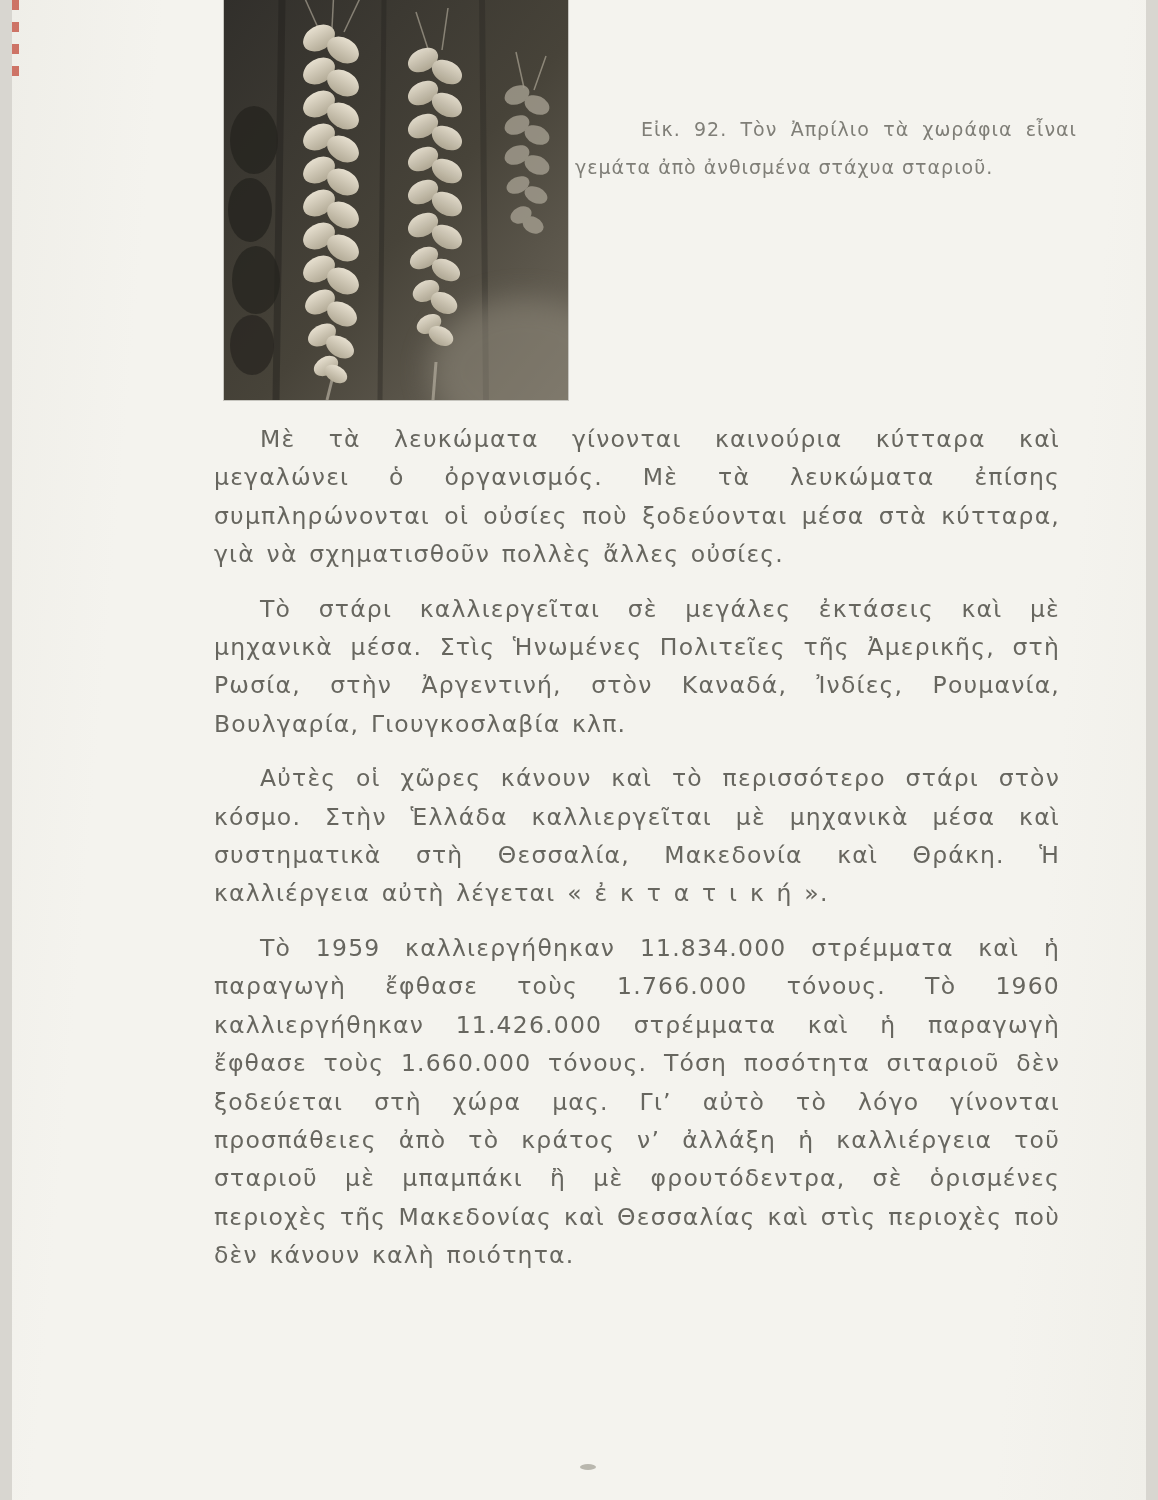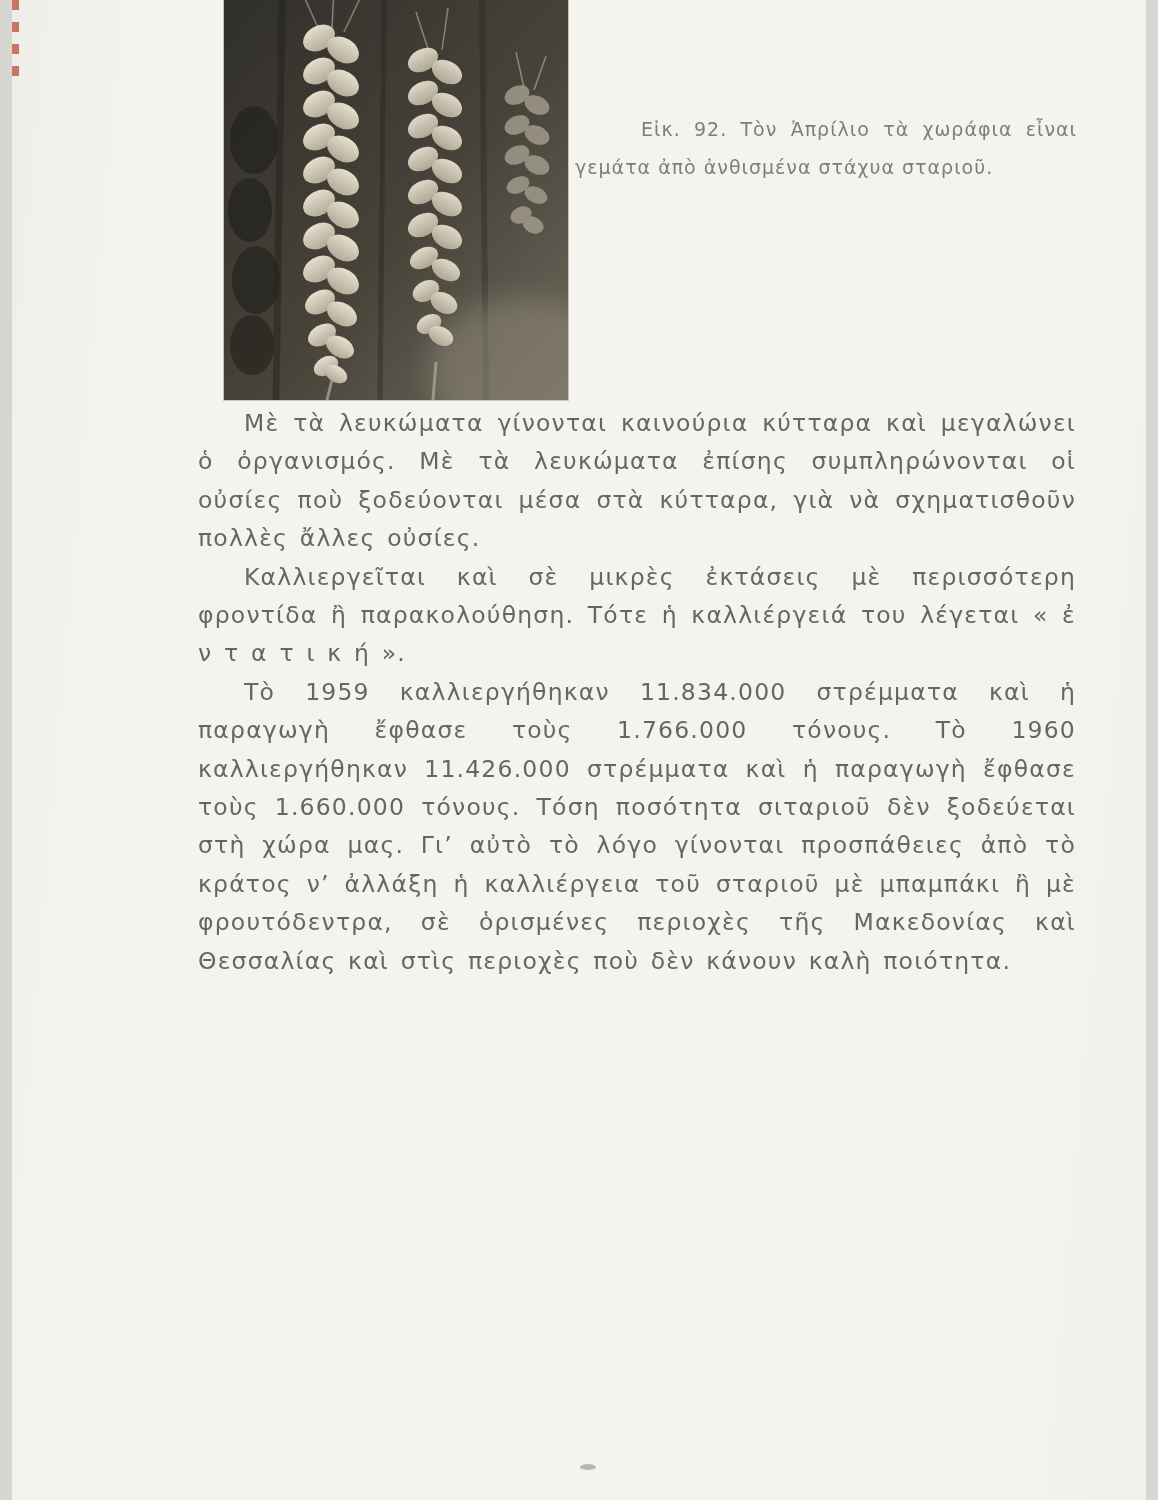--- a/index.html
+++ b/index.html
@@ -42,21 +42,21 @@
     left: 186px; top: 404px;
     width: 878px;
     font-size: 23.5px;
     line-height: 38.4px;
     letter-spacing: 1.2px;
     word-spacing: 3px;
     color: #67665f;
     text-align: justify;
   }
   .body-text p {
-    margin: 0;
+    margin: 16px;
     text-indent: 46px;
   }
   .smudge {
     position: absolute;
     left: 568px; top: 1464px;
     width: 16px; height: 6px;
     border-radius: 50%;
     background: #b9b7ae;
   }
 </style>
@@ -167,19 +167,20 @@
         <ellipse cx="297" cy="215" rx="11" ry="8" transform="rotate(-25 297 215)"></ellipse>
         <ellipse cx="309" cy="225" rx="11" ry="8" transform="rotate(25 309 225)"></ellipse>
       </g>
     </svg>
   </div>
 
   <div class="caption">Εἰκ. 92. Τὸν Ἀπρίλιο τὰ χωράφια εἶναι γεμάτα ἀπὸ ἀνθισμένα στάχυα σταριοῦ.</div>
 
   <div class="body-text">
     <p>Μὲ τὰ λευκώματα γίνονται καινούρια κύτταρα καὶ μεγαλώνει ὁ ὀργανισμός. Μὲ τὰ λευκώματα ἐπίσης συμπληρώνονται οἱ οὐσίες ποὺ ξοδεύονται μέσα στὰ κύτταρα, γιὰ νὰ σχηματισθοῦν πολλὲς ἄλλες οὐσίες.</p>
-    <p>Καλλιεργεῖται καὶ σὲ μικρὲς ἐκτάσεις μὲ περισσότερη φροντίδα ἢ παρακολούθηση. Τότε ἡ καλλιέργειά του λέγεται « ἐ ν τ α τ ι κ ή ».</p>
+    <p>Τὸ στάρι καλλιεργεῖται σὲ μεγάλες ἐκτάσεις καὶ μὲ μηχανικὰ μέσα. Στὶς Ἡνωμένες Πολιτεῖες τῆς Ἀμερικῆς, στὴ Ρωσία, στὴν Ἀργεντινή, στὸν Καναδά, Ἰνδίες, Ρουμανία, Βουλγαρία, Γιουγκοσλαβία κλπ.</p>
+    <p>Αὐτὲς οἱ χῶρες κάνουν καὶ τὸ περισσότερο στάρι στὸν κόσμο. Στὴν Ἑλλάδα καλλιεργεῖται μὲ μηχανικὰ μέσα καὶ συστηματικὰ στὴ Θεσσαλία, Μακεδονία καὶ Θράκη. Ἡ καλλιέργεια αὐτὴ λέγεται « ἐ κ τ α τ ι κ ή ».</p>
     <p>Τὸ 1959 καλλιεργήθηκαν 11.834.000 στρέμματα καὶ ἡ παραγωγὴ ἔφθασε τοὺς 1.766.000 τόνους. Τὸ 1960 καλλιεργήθηκαν 11.426.000 στρέμματα καὶ ἡ παραγωγὴ ἔφθασε τοὺς 1.660.000 τόνους. Τόση ποσότητα σιταριοῦ δὲν ξοδεύεται στὴ χώρα μας. Γι’ αὐτὸ τὸ λόγο γίνονται προσπάθειες ἀπὸ τὸ κράτος ν’ ἀλλάξη ἡ καλλιέργεια τοῦ σταριοῦ μὲ μπαμπάκι ἢ μὲ φρουτόδεντρα, σὲ ὁρισμένες περιοχὲς τῆς Μακεδονίας καὶ Θεσσαλίας καὶ στὶς περιοχὲς ποὺ δὲν κάνουν καλὴ ποιότητα.</p>
   </div>
 
   <div class="smudge"></div>
 
 </div>
 
 </body></html>

